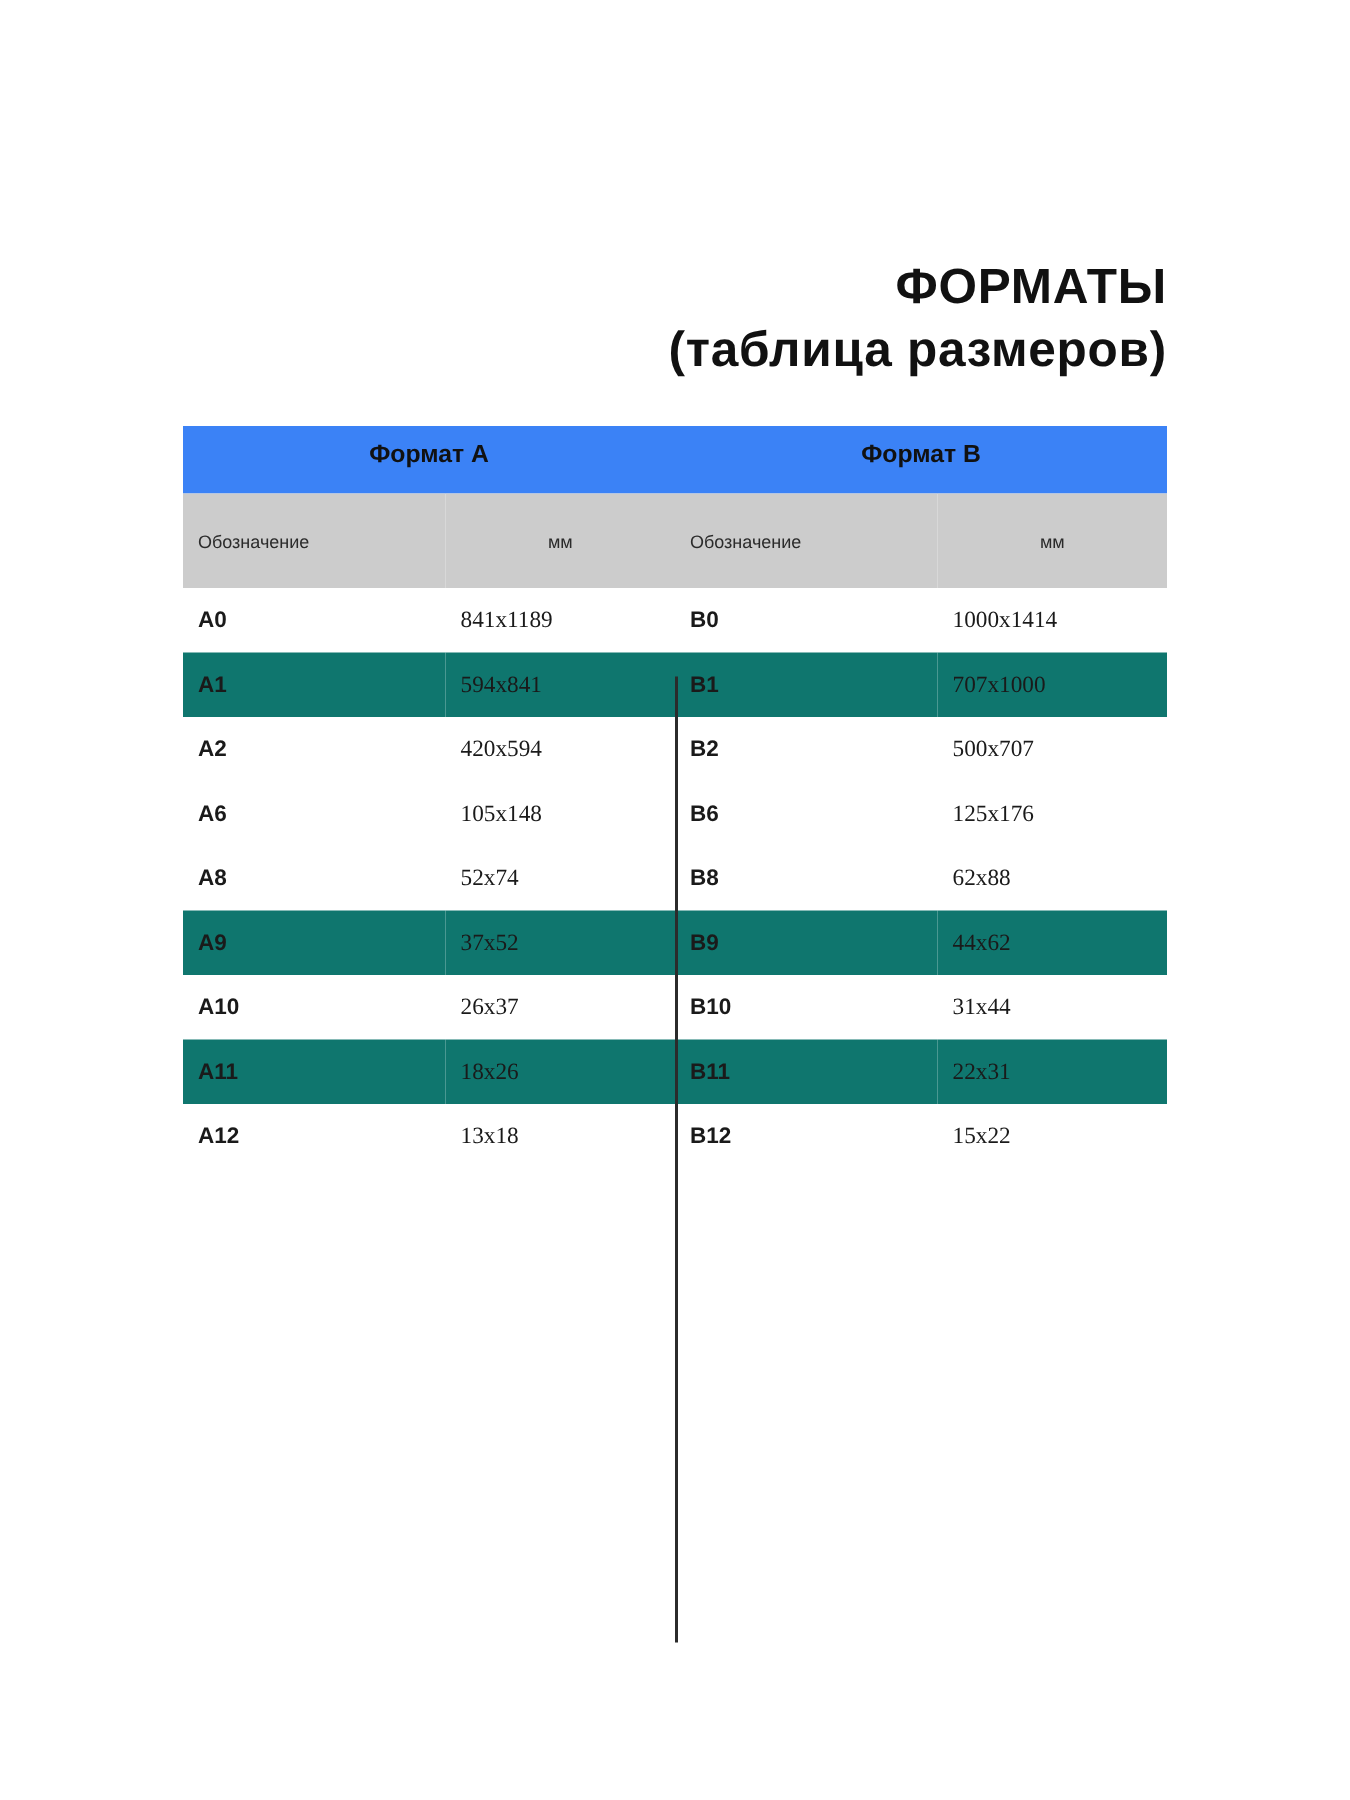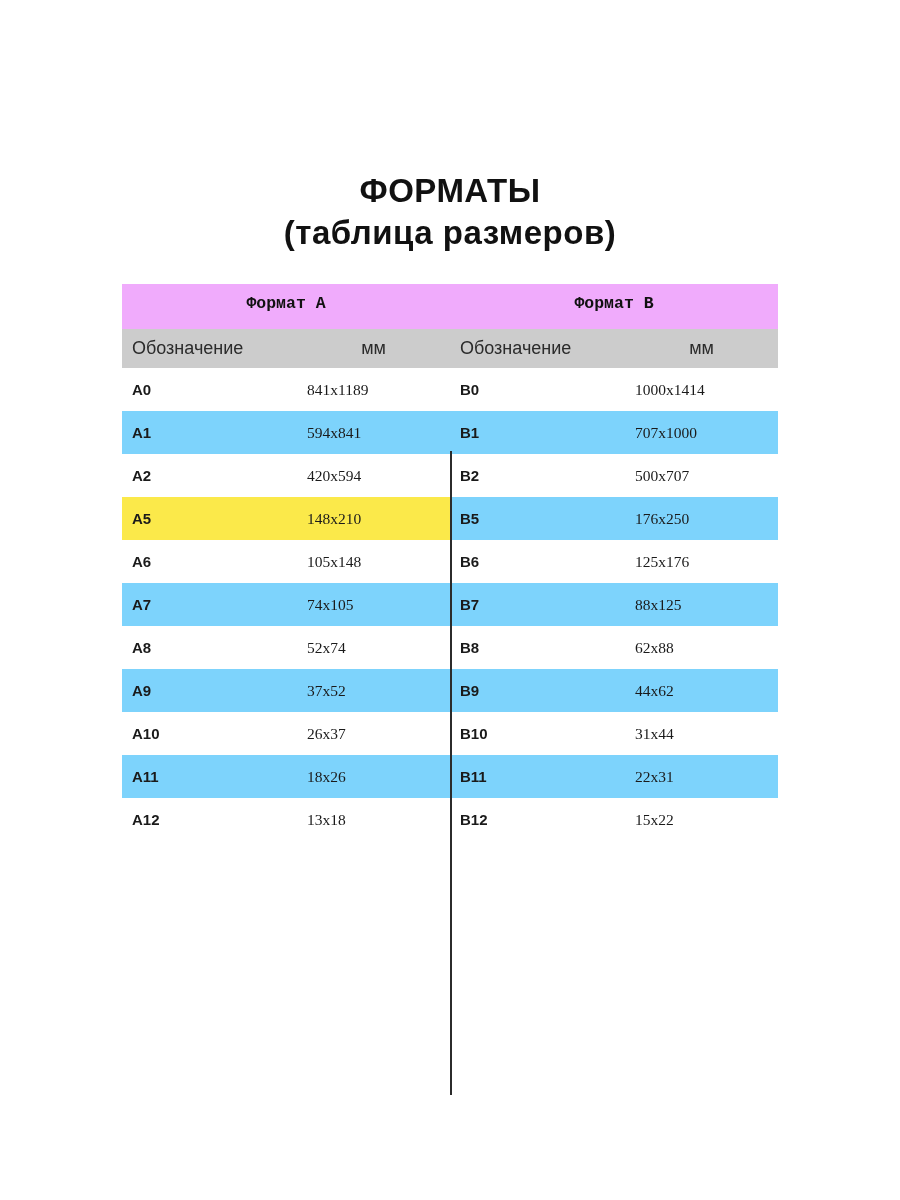--- a/index.html
+++ b/index.html
@@ -15,21 +15,21 @@
     position: relative;
     overflow: hidden;
   }
   .page {
     width: 900px;
     height: 1200px;
     box-sizing: border-box;
     padding: 170px 122px 0 122px;
   }
   .title-block {
-    text-align: center;
+    text-align: right;
     margin-bottom: 30px;
   }
   .title-line {
     font-size: 33px;
     font-weight: bold;
     letter-spacing: 0.5px;
     line-height: 1.28;
     color: #111111;
   }
   table.formats {
@@ -41,29 +41,28 @@
   table.formats col.c-desig { width: 175px; }
   table.formats col.c-mm    { width: 153px; }
   table.formats col.c-gap   { width: 0px; }
 
   .grp-head td {
     text-align: center;
     font-size: 16.5px;
     font-weight: bold;
     padding: 10px 0 16px 0;
     color: #111111;
-    background: #f0abfc;
-    font-family: Liberation Mono, monospace;
+    background: #3b82f6;
   }
   .subhead td {
     background: #cccccc;
-    font-size: 18px;
+    font-size: 12px;
     color: #2b2b2b;
     height: 39px;
-    padding: 0 10px;
+    padding: 12px 10px;
     vertical-align: middle;
   }
   .subhead td.desig { text-align: left; }
   .subhead td.mm { text-align: center; }
 
   tr.data td {
     height: 43px;
     vertical-align: middle;
     padding: 0 10px;
     font-size: 15.5px;
@@ -71,21 +70,21 @@
   tr.data td.desig {
     text-align: left;
     font-weight: bold;
     font-size: 15px;
   }
   tr.data td.mm {
     text-align: left;
     font-weight: normal;
     font-family: Liberation Serif, serif;
   }
-  tr.data.alt td { background: #7dd3fc; }
+  tr.data.alt td { background: #0f766e; }
   tr.data.plain td { background: #ffffff; }
   tr.data td.hl { background: #fbe94a; }
   .divider-cell {
     width: 2px;
     background: #ffffff;
     padding: 0;
   }
   .vline {
     position: absolute;
     left: 450px;
@@ -142,40 +141,26 @@
           <td class="desig">B1</td>
           <td class="mm">707x1000</td>
         </tr>
         <tr class="data plain">
           <td class="desig">A2</td>
           <td class="mm">420x594</td>
           <td class="divider-cell"></td>
           <td class="desig">B2</td>
           <td class="mm">500x707</td>
         </tr>
-        <tr class="data alt">
-          <td class="desig hl">A5</td>
-          <td class="mm hl">148x210</td>
-          <td class="divider-cell"></td>
-          <td class="desig">B5</td>
-          <td class="mm">176x250</td>
-        </tr>
         <tr class="data plain">
           <td class="desig">A6</td>
           <td class="mm">105x148</td>
           <td class="divider-cell"></td>
           <td class="desig">B6</td>
           <td class="mm">125x176</td>
-        </tr>
-        <tr class="data alt">
-          <td class="desig">A7</td>
-          <td class="mm">74x105</td>
-          <td class="divider-cell"></td>
-          <td class="desig">B7</td>
-          <td class="mm">88x125</td>
         </tr>
         <tr class="data plain">
           <td class="desig">A8</td>
           <td class="mm">52x74</td>
           <td class="divider-cell"></td>
           <td class="desig">B8</td>
           <td class="mm">62x88</td>
         </tr>
         <tr class="data alt">
           <td class="desig">A9</td>

